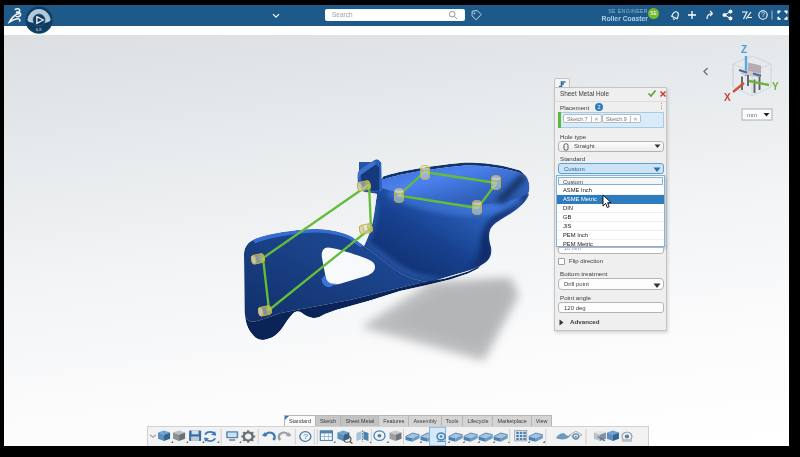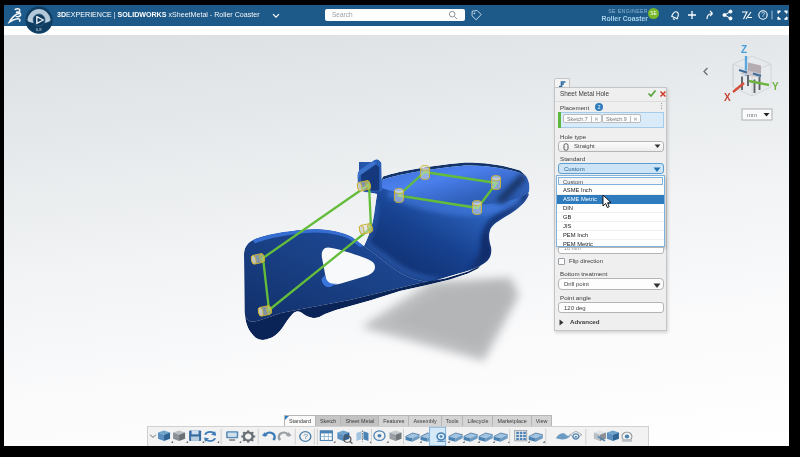--- a/index.html
+++ b/index.html
@@ -36,23 +36,20 @@
     <circle cx="14" cy="14" r="12.9" fill="#0f3d62"></circle>
     <path d="M2.2 14 A11.9 11.9 0 0 1 25.8 14 A11.9 4.2 0 0 1 2.2 14 Z" fill="#9db9cf"></path>
     <path d="M3.4 13.6 A10.6 10.6 0 0 1 24.6 13.6 A10.6 3.6 0 0 1 3.4 13.6 Z" fill="#b3c9da"></path>
     <circle cx="14" cy="14" r="6" fill="#0f3a5e" stroke="#2f6287" stroke-width="0.8"></circle>
     <path d="M11.8 10.6 L18.4 14 L11.8 17.4 Z" fill="none" stroke="#e8eef3" stroke-width="1.4" stroke-linejoin="round"></path>
     <text x="3" y="16" font-size="4.2" fill="#cfdde8" font-family="Liberation Sans">3D</text>
     <text x="21.5" y="16" font-size="4.2" fill="#cfdde8" font-family="Liberation Sans">F</text>
     <text x="10.8" y="24.5" font-size="4.2" fill="#cfdde8" font-family="Liberation Sans">6,8</text>
   </svg>
 
-  <div class="abs ftxt" style="left:53px;top:5.5px;font-size:7.1px;letter-spacing:0;">
-    <b>3D</b>EXPERIENCE&nbsp;<span style="opacity:.9">|</span>&nbsp;<b>SOLIDWORKS</b>&nbsp;<span style="opacity:.95">xSheetMetal&nbsp;-&nbsp;Roller&nbsp;Coaster</span>
-  </div>
   <svg class="abs" style="left:268px;top:8px" width="8" height="6" viewBox="0 0 8 6">
       <path d="M1 1.2 L4 4.2 L7 1.2" stroke="#fff" stroke-width="1.2" fill="none"></path>
     </svg>
 
   <div class="abs" style="left:321px;top:3.5px;width:140px;height:12px;background:#fff;border-radius:2px;"></div>
   <div class="abs" style="left:328px;top:6px;font-size:6.5px;color:#9aa0a5;">Search</div>
   <svg class="abs" style="left:444px;top:5px" width="10" height="10" viewBox="0 0 10 10">
       <circle cx="4.2" cy="4.2" r="2.8" fill="none" stroke="#8d9398" stroke-width="1"></circle>
       <path d="M6.4 6.4 L9 9" stroke="#8d9398" stroke-width="1"></path>
     </svg>

